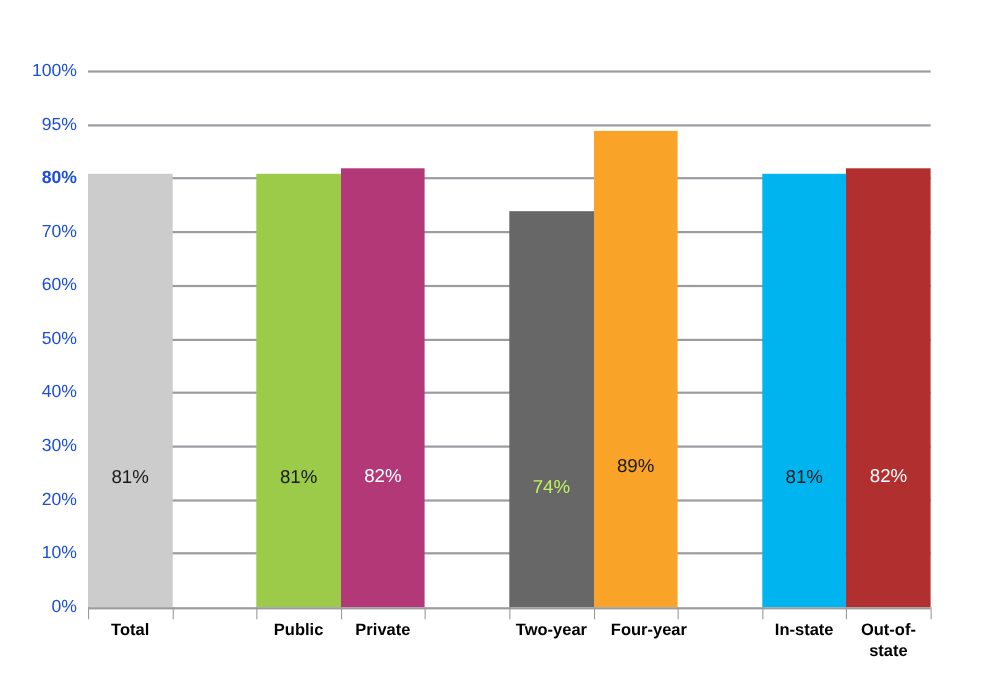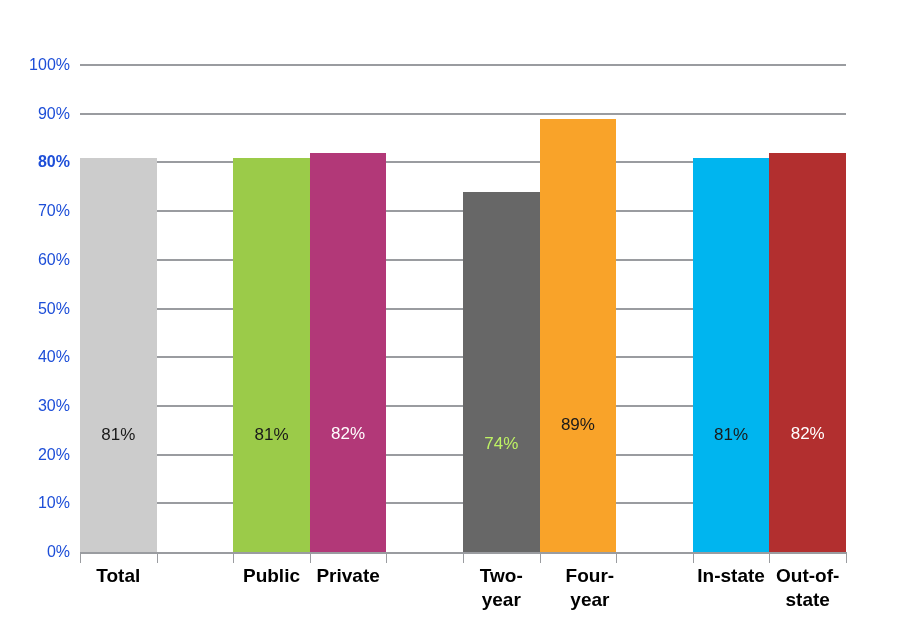--- a/index.html
+++ b/index.html
@@ -98,42 +98,42 @@
     position: absolute;
     left: 80px;
     top: 564px;
     width: 766px;
     height: 55px;
   }
   .cat-label {
     position: absolute;
     top: 0;
     text-align: center;
-    font-size: 19px;
+    font-size: 15px;
     font-weight: bold;
     color: #000000;
     line-height: 1.25;
   }
 </style>
 </head>
 <body>
 
 <div id="chart-root">
 
   <div id="y-axis-labels">
       <div class="ytick-label" style="top: 487px;">0%</div>
       <div class="ytick-label" style="top: 438.3px;">10%</div>
       <div class="ytick-label" style="top: 389.6px;">20%</div>
       <div class="ytick-label" style="top: 340.9px;">30%</div>
       <div class="ytick-label" style="top: 292.2px;">40%</div>
       <div class="ytick-label" style="top: 243.5px;">50%</div>
       <div class="ytick-label" style="top: 194.8px;">60%</div>
       <div class="ytick-label" style="top: 146.1px;">70%</div>
       <div class="ytick-label" style="top: 97.4px; font-weight: bold;">80%</div>
-      <div class="ytick-label" style="top: 48.7px;">90%</div>
+      <div class="ytick-label" style="top: 48.7px;">95%</div>
       <div class="ytick-label" style="top: 0px;">100%</div>
     </div>
 
   <div id="plot-area">
       <div class="gridline" style="top: 437.3px;"></div>
       <div class="gridline" style="top: 388.6px;"></div>
       <div class="gridline" style="top: 339.9px;"></div>
       <div class="gridline" style="top: 291.2px;"></div>
       <div class="gridline" style="top: 242.5px;"></div>
       <div class="gridline" style="top: 193.8px;"></div>

